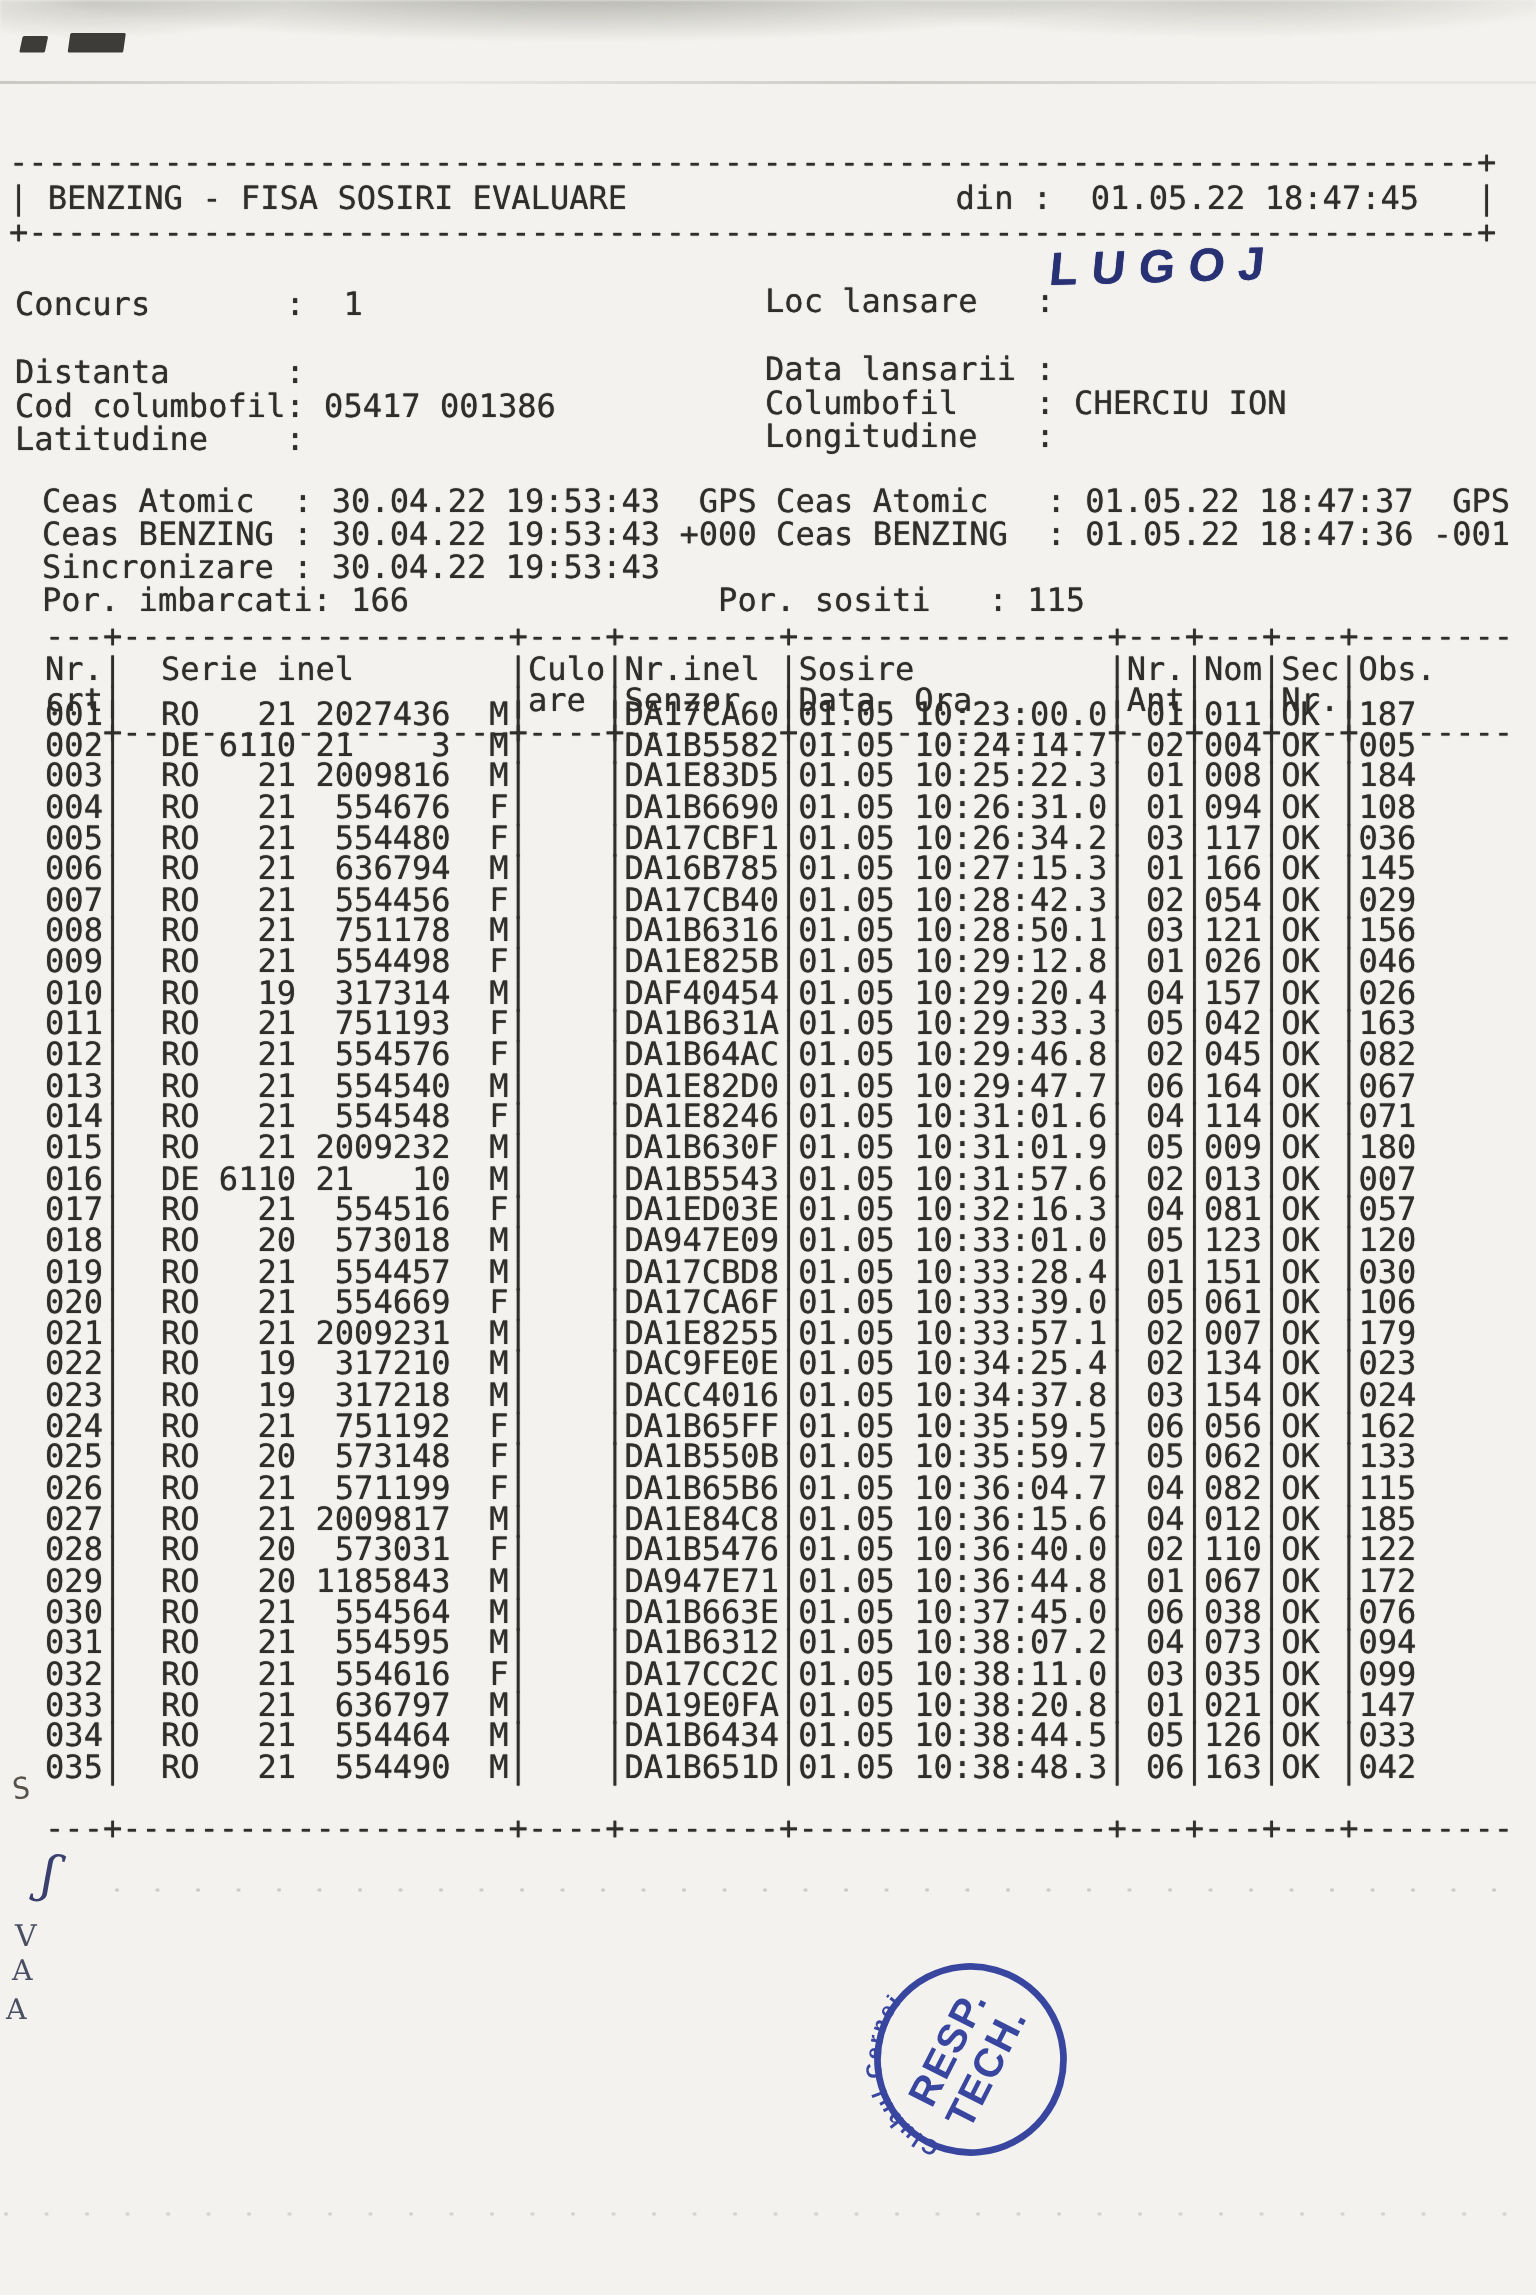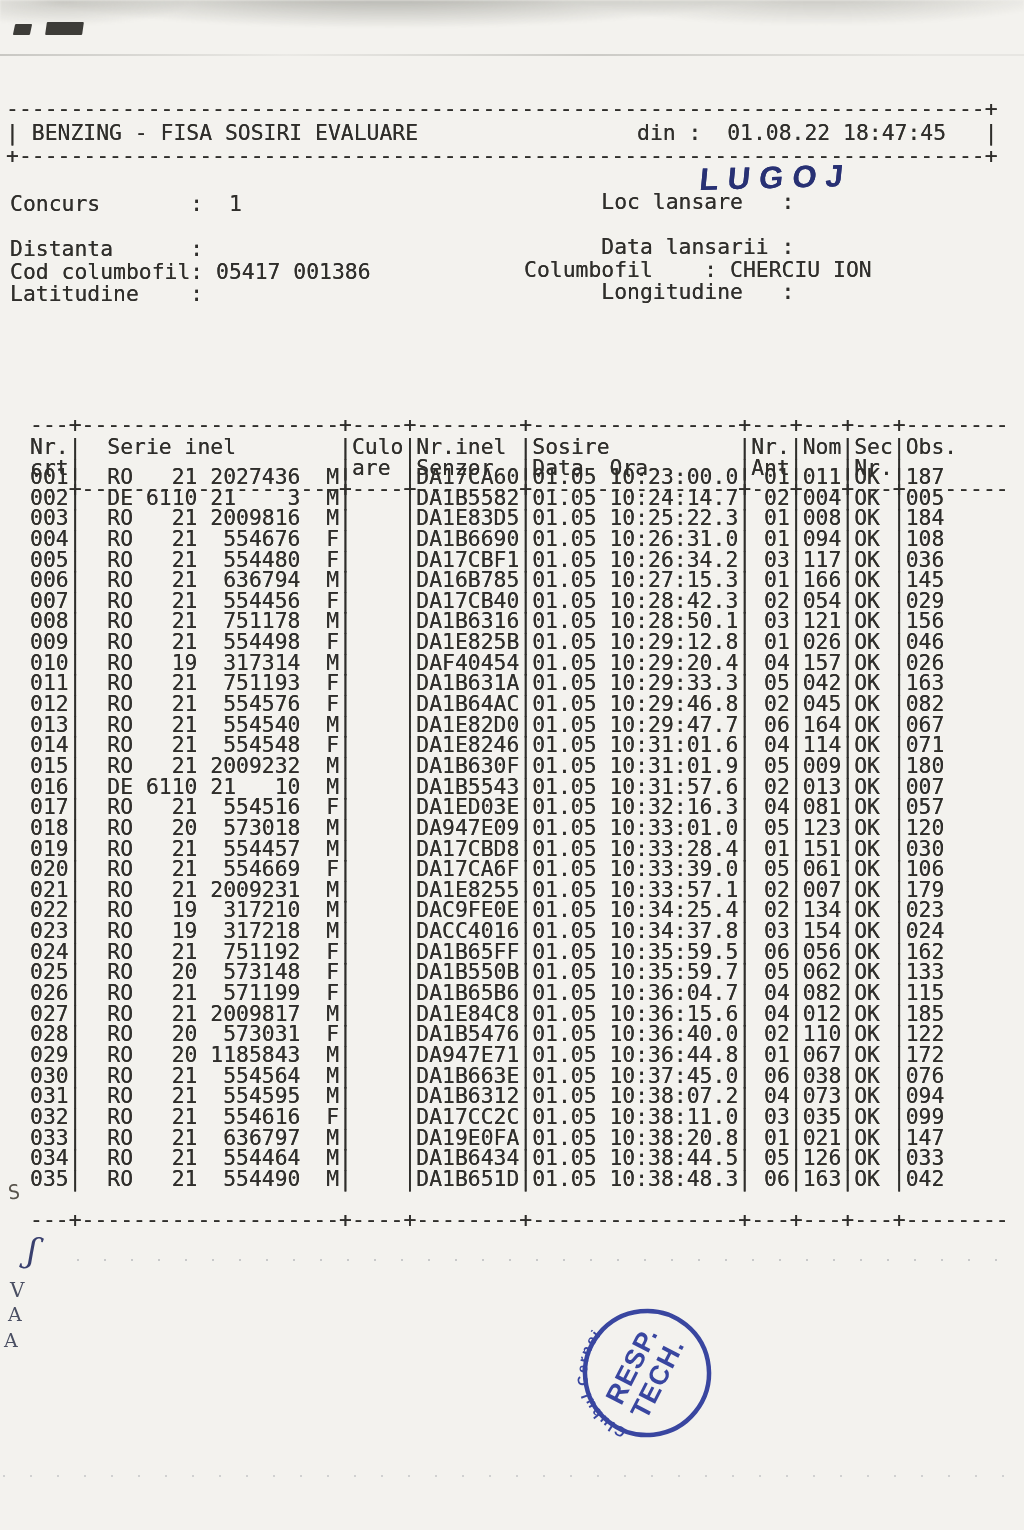--- a/index.html
+++ b/index.html
@@ -56,35 +56,39 @@
 <div id="page">
 
   <div class="smudge-top"></div>
   <div class="streak"></div>
   <div class="mark-dark" style="left:14px;top:24px;width:17px;height:11px;transform:skewX(-12deg);"></div>
   <div class="mark-dark" style="left:46px;top:22px;width:37px;height:13px;transform:skewX(-8deg);"></div>
   <div class="dots-band" style="left:74px;top:1257px;width:940px;height:6px;"></div>
   <div class="dots-band" style="left:0px;top:1473px;width:1024px;height:6px;opacity:.8;"></div>
 
   <pre class="mono hdrbox" style="left:6px;top:76px;"><span>----------------------------------------------------------------------------+</span>
-<span>| BENZING - FISA SOSIRI EVALUARE                 din :  01.08.22 18:47:45   |</span>
+<span>| BENZING - FISA SOSIRI EVALUARE                 din :  01.05.22 18:47:45   |</span>
 <span>+---------------------------------------------------------------------------+</span></pre>
 
   <pre class="mono" style="left:10px;top:172px;">Concurs       :  1
 
 Distanta      :
 Cod columbofil: 05417 001386
 Latitudine    :</pre>
-  <pre class="mono" style="left:524px;top:170px;text-align:center;">Loc lansare   :
+  <pre class="mono" style="left:510px;top:170px;">Loc lansare   :
 
 Data lansarii :
 Columbofil    : CHERCIU ION
 Longitudine   :</pre>
   <span class="hand lugoj">LUGOJ</span>
 
+  <pre class="mono clocks" style="left:28px;top:303px;">Ceas Atomic  : 30.04.22 19:53:43  GPS Ceas Atomic   : 01.05.22 18:47:37  GPS
+Ceas BENZING : 30.04.22 19:53:43 +000 Ceas BENZING  : 01.05.22 18:47:36 -001
+Sincronizare : 30.04.22 19:53:43
+Por. imbarcati: 166                Por. sositi   : 115</pre>
 
   <pre class="mono thead" style="left:30px;top:393px;"><span>---+--------------------+----+--------+----------------+---+---+---+--------</span>
 <span>Nr.|  Serie inel        |Culo|Nr.inel |Sosire          |Nr.|Nom|Sec|Obs.</span>
 <span>crt|                    |are |Senzor  |Data  Ora       |Ant|   |Nr.|</span>
 <span>---+--------------------+----+--------+----------------+---+---+---+--------</span></pre>
 
   <div id="rows">
 
   <div class="trow">
       <span class="c w3">001</span><span class="c w1">|</span><span class="c w20">  RO   21 2027436  M</span><span class="c w1">|</span><span class="c w4"></span><span class="c w1">|</span><span class="c w8">DA17CA60</span><span class="c w1">|</span><span class="c w16">01.05 10:23:00.0</span><span class="c w1">|</span><span class="c w3"> 01</span><span class="c w1">|</span><span class="c w3">011</span><span class="c w1">|</span><span class="c w3">OK</span><span class="c w1">|</span><span class="c w8">187</span>

